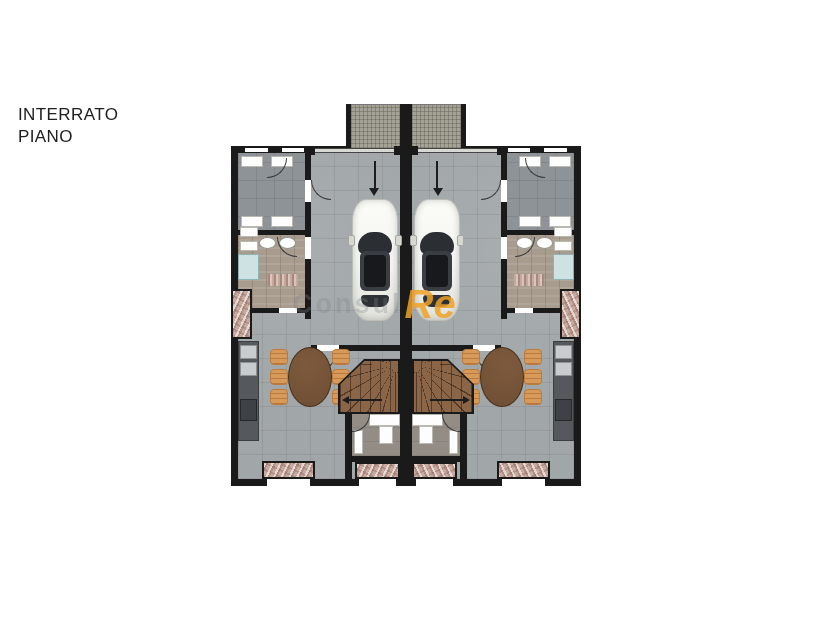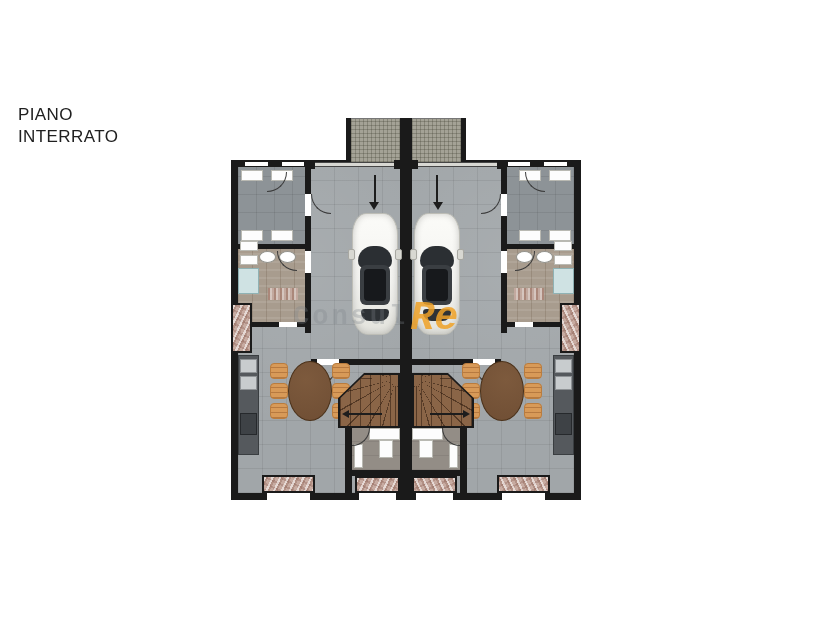--- a/index.html
+++ b/index.html
@@ -8,21 +8,21 @@
     background:#ffffff;
     font-family:"Liberation Sans", sans-serif;
   }
   
   .page-title{
     position:absolute;left:18px;top:104px;
     font-size:17px;line-height:22px;font-weight:500;
     color:#202020;letter-spacing:.4px;
   }
   
-  .plan{position:absolute;left:231px;top:118px;width:399px;height:382px;font-family:Liberation Mono, monospace;}
+  .plan{position:absolute;left:231px;top:104px;width:399px;height:382px;}
   .unit{position:absolute;top:0;width:175px;height:382px;}
   .unit-left{left:0;}
   .unit-right{left:175px;transform:scaleX(-1);}
   .abs{position:absolute;}
   
   .wall{background:var(--wall);}
   
   .tile-floor{
     background-color:var(--floor);
     background-image:
@@ -118,22 +118,22 @@
   .car-mirror{position:absolute;top:36px;width:5px;height:9px;background:#d8d8d2;border:1px solid #a8a8a2;border-radius:2px;}
   
   .watermark{position:absolute;left:62px;top:178px;z-index:9;white-space:nowrap;filter:blur(.4px);}
   .wm-gray{font-size:27px;font-weight:700;letter-spacing:3px;color:var(--wm-gray);opacity:.30;}
   .wm-orange{font-size:40px;font-weight:800;font-style:italic;color:var(--accent);opacity:.85;margin-left:2px;vertical-align:-5px;}
 </style>
 </head>
 <body>
 
 <div class="page-title">
+  <div>INTERRATO</div>
   <div>PIANO</div>
-  <div>INTERRATO</div>
 </div>
 
 <div class="plan">
   <div class="unit unit-left">
   <div class="abs tile-floor" style="left:7px;top:49px;width:162px;height:326px;"></div>
 
   <div class="abs ramp" style="left:115px;top:0;width:54px;height:44px;"></div>
 
   <div class="abs wall" style="left:0;top:42px;width:115px;height:7px;"></div>
   <div class="abs window" style="left:14px;top:43.5px;width:23px;height:4.5px;"></div>

